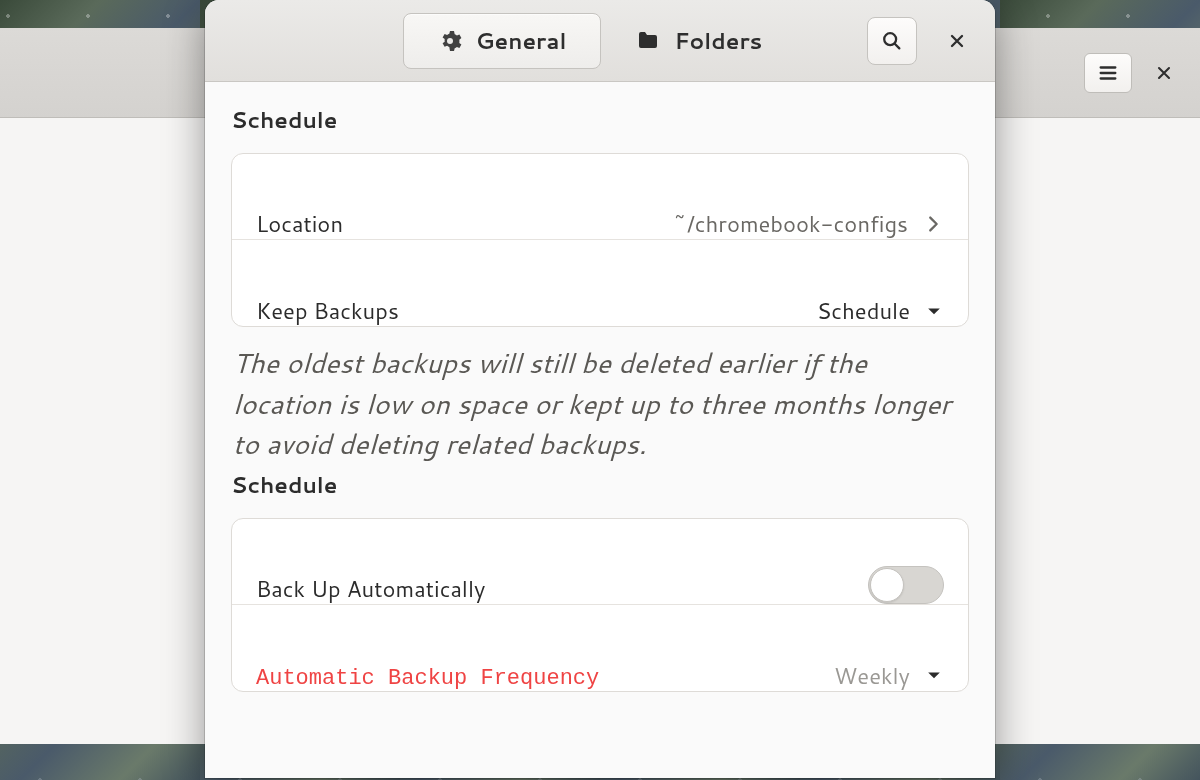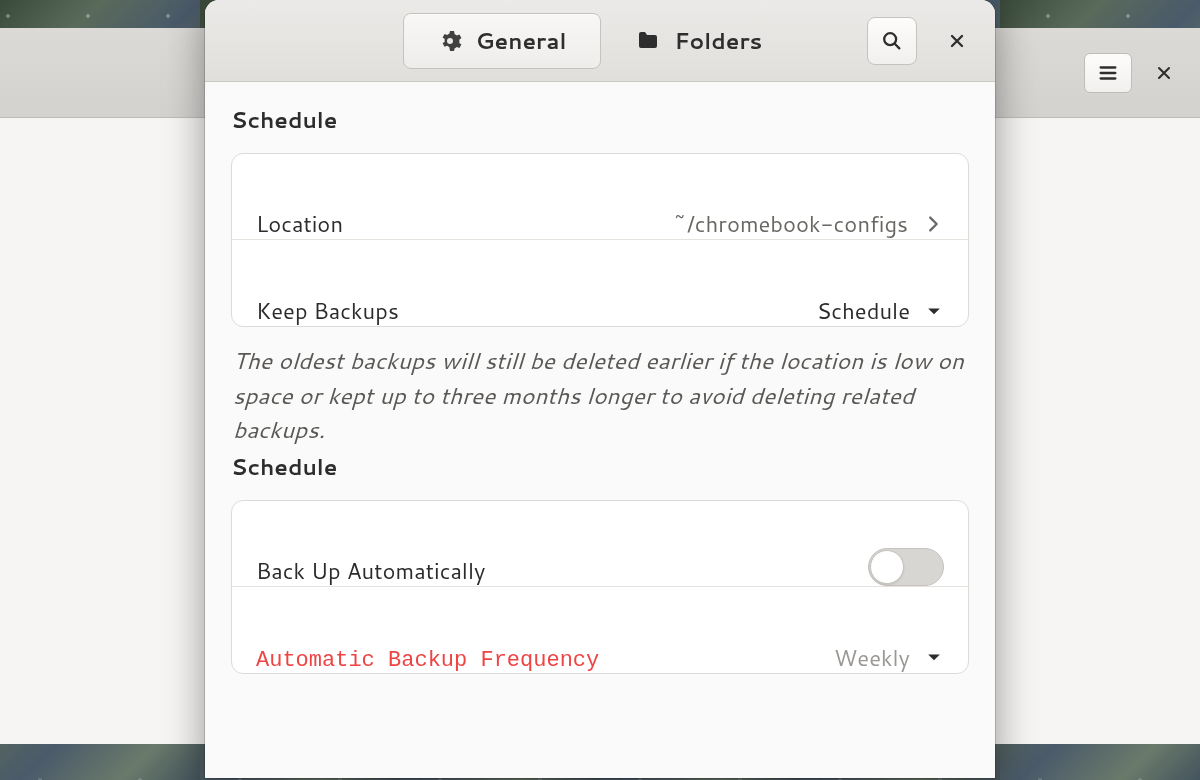--- a/index.html
+++ b/index.html
@@ -208,21 +208,21 @@
     .row-value.strong {
       color: #2c2c2c;
     }
     .row-value.disabled {
       color: #9a9894;
     }
     .chevron svg, .caret svg {
       display: block;
     }
     .help-text {
-      font-size: 23px;
+      font-size: 27px;
       font-style: italic;
       color: #5a5854;
       line-height: 1.5;
       padding: 0 2px;
     }
     .switch {
       width: 76px;
       height: 38px;
       border-radius: 19px;
       background: #d8d6d2;

